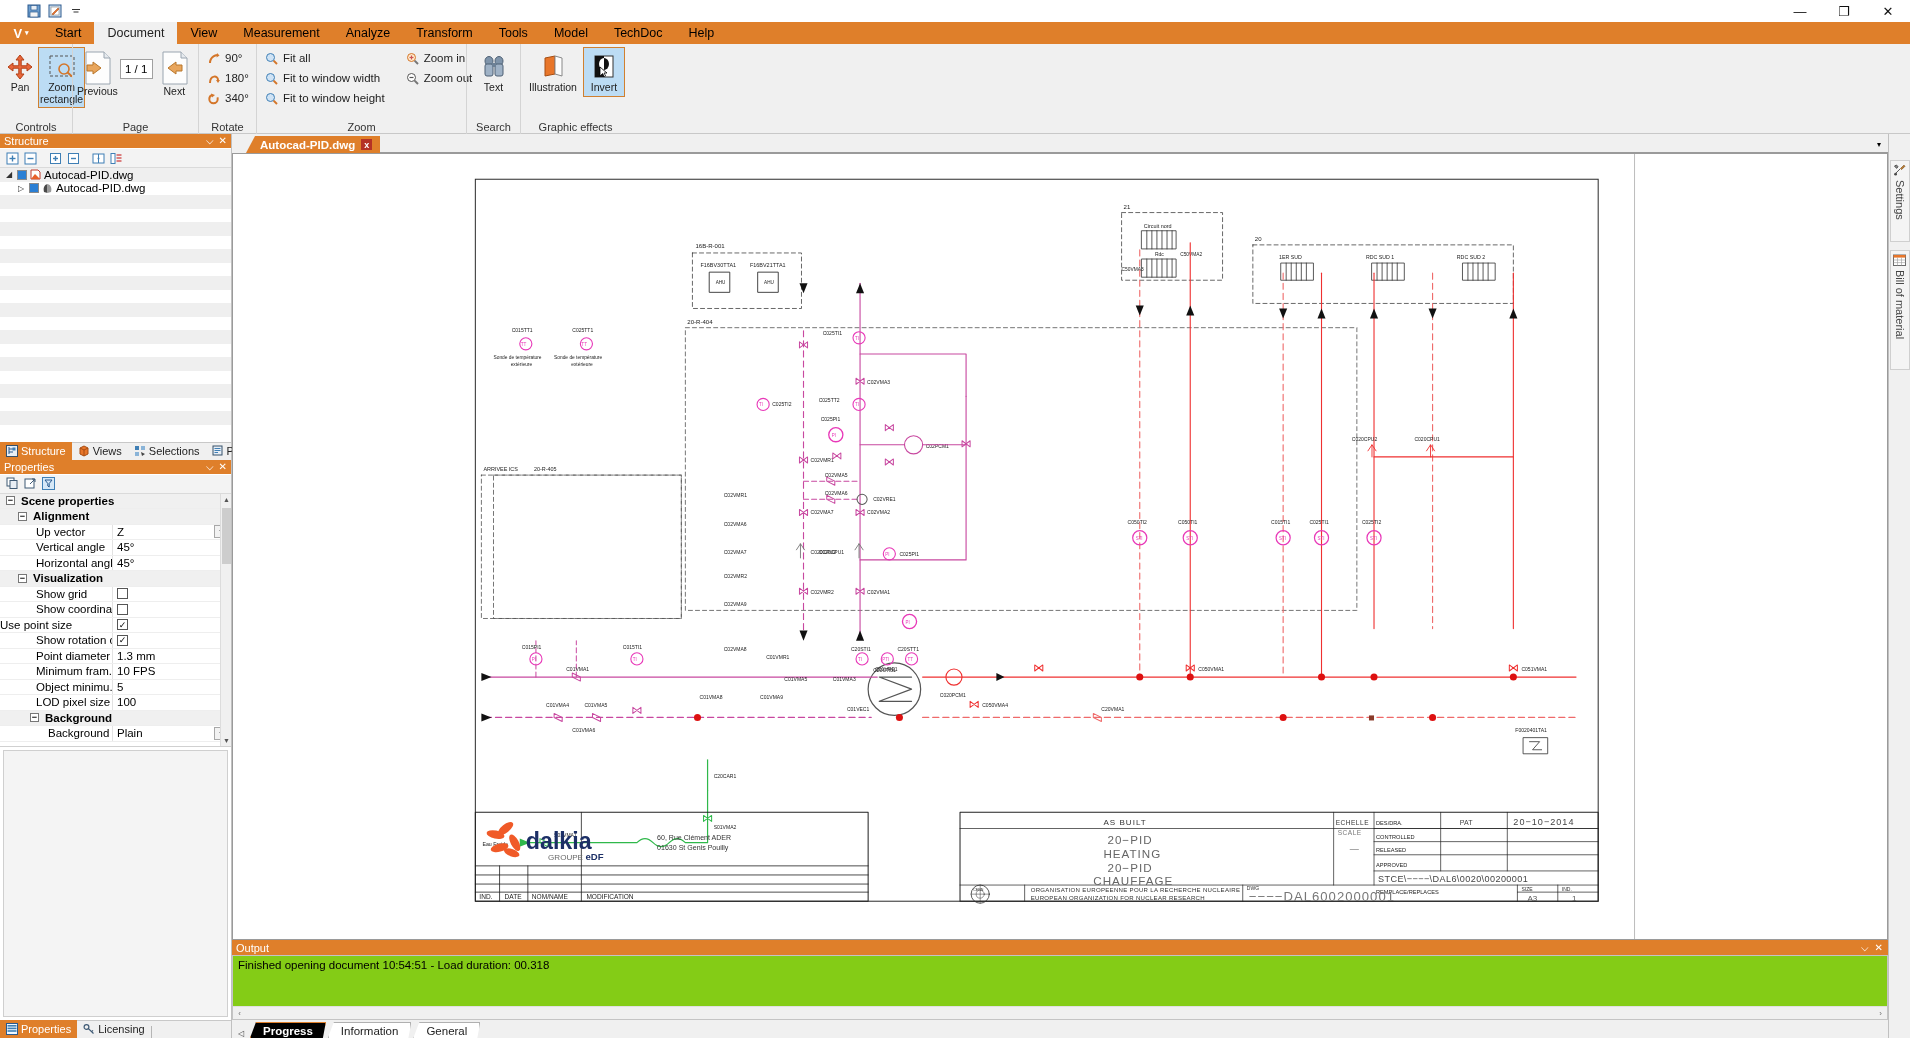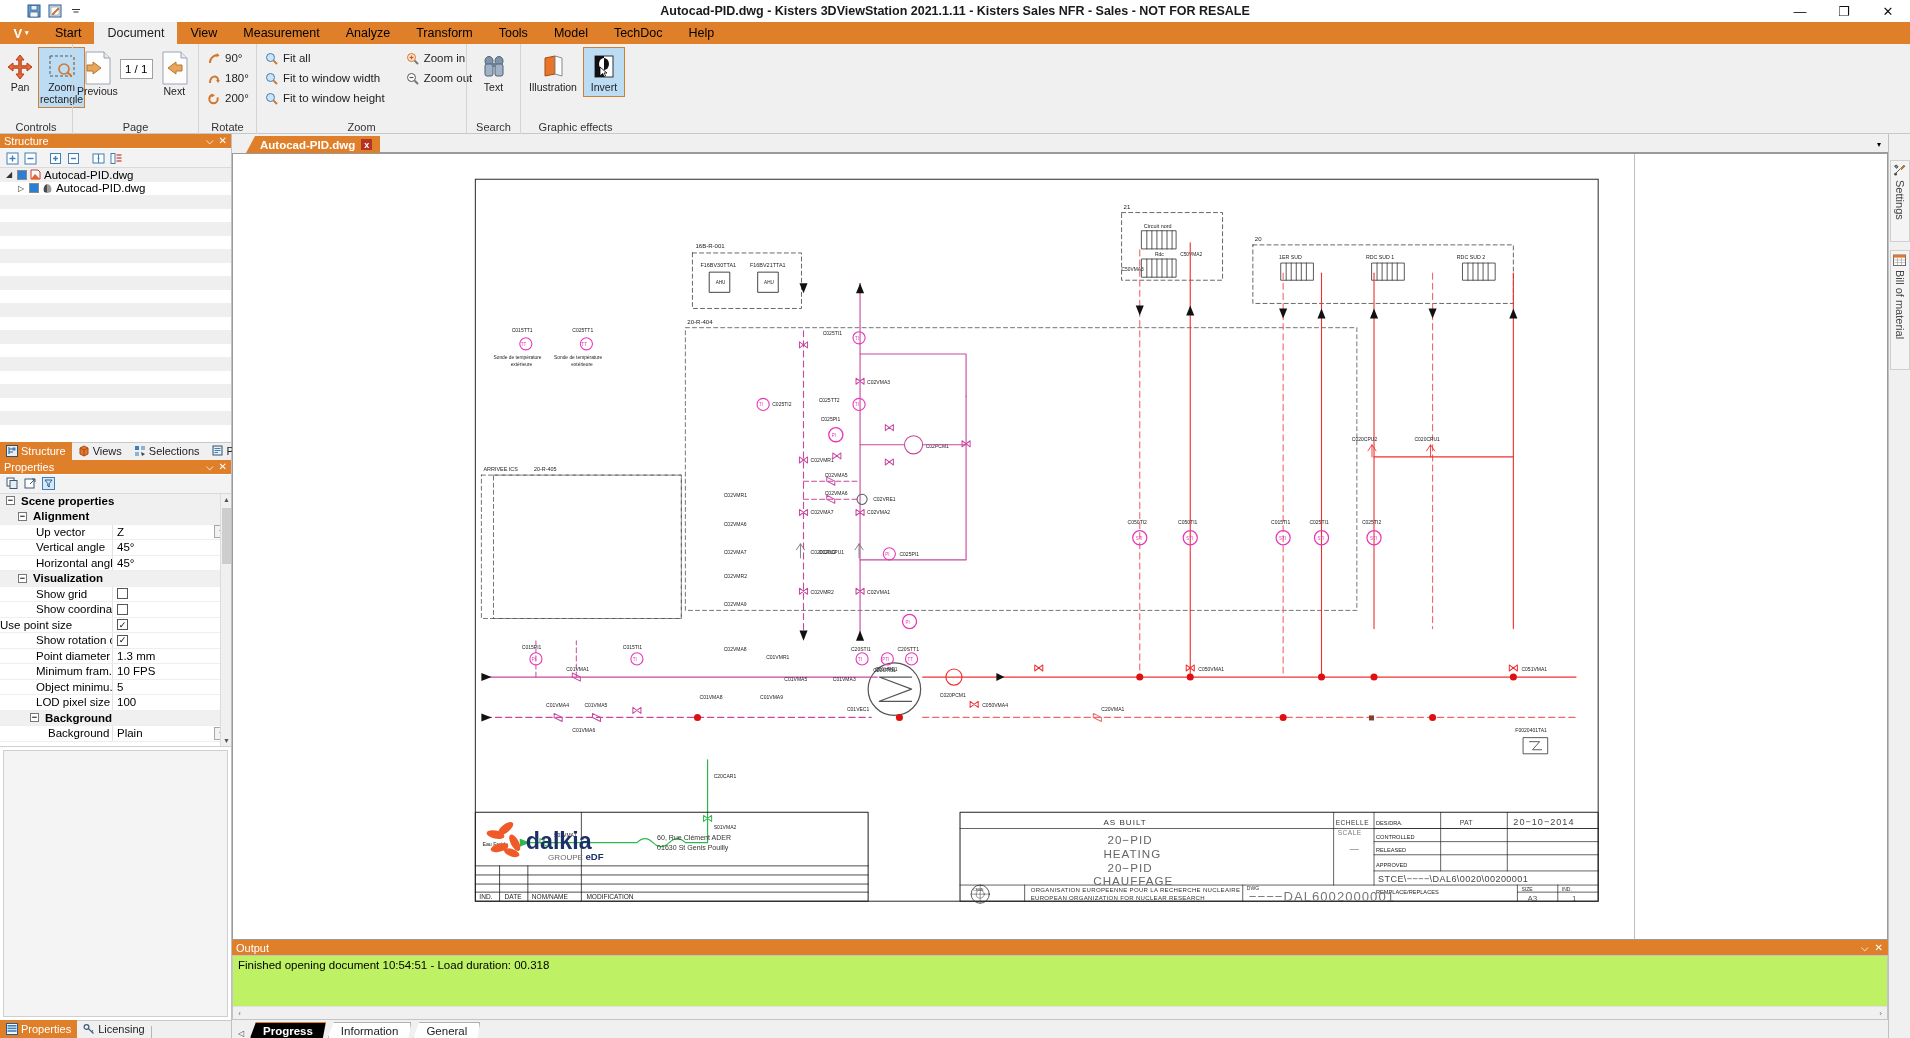--- a/index.html
+++ b/index.html
@@ -114,21 +114,21 @@
   .doctabs-rest { flex:1; border-bottom:1px solid #9a9a9a; height:17px; }
   .doctabs-caret { width:18px; height:17px; display:flex; align-items:center; justify-content:center; font-size:8px; border-bottom:1px solid #9a9a9a; }
 
   .canvaswrap { flex:1; background:#ffffff; border:1px solid #9a9a9a; margin:0 0 0 0; position:relative; overflow:hidden; }
   .canvas { position:absolute; inset:0; background:#fff; }
 
   
   .output { height:98px; flex:none; display:flex; flex-direction:column; background:#f0f0f0; }
   .out-title { height:15px; background:#df7f2a; color:#fff; font-size:11px; display:flex; align-items:center; padding-left:4px; }
   .out-title .ptools { margin-left:auto; display:flex; gap:6px; padding-right:5px; font-size:10px; }
-  .out-body { flex:1; background:#bef264; border:1px solid #c4c4c4; font-size:11.5px; padding:3px 5px; position:relative;}
+  .out-body { flex:1; background:#84cc16; border:1px solid #c4c4c4; font-size:11.5px; padding:3px 5px; position:relative;}
   .out-hscroll { position:absolute; left:0; right:0; bottom:0; height:13px; background:#f0f0f0; border-top:1px solid #e0e0e0; display:flex; align-items:center;}
   .out-hscroll .a { width:13px; text-align:center; font-size:8px; color:#707070; }
   .out-hscroll .a.right { margin-left:auto; }
   .out-tabs { height:18px; display:flex; align-items:flex-end; gap:2px; padding-left:2px; }
   .otab { height:16px; padding:0 12px; font-size:11.5px; display:flex; align-items:center; border:1px solid #b0b0b0; border-bottom:none; background:#fff; color:#222;
           border-radius:0; clip-path: polygon(6px 0, 100% 0, calc(100% - 3px) 100%, 0 100%); }
   .otab.active { background:#000000; color:#fff; border-color:#df7f2a; font-weight:bold; }
   .otab-left { width:14px; display:flex; align-items:center; justify-content:center; font-size:8px; color:#444;}
 
   
@@ -168,21 +168,20 @@
           <path d="M4 10 L10 4 L11 5 L5 11 Z" fill="#e76f2a" stroke="#9c4a16" stroke-width=".5"></path>
         </svg>
       </span>
       <span class="qat-btn">
         <svg width="10" height="10" viewBox="0 0 10 10">
           <rect x="1" y="3" width="8" height="1" fill="#333"></rect>
           <rect x="2.5" y="5.5" width="5" height="1" fill="#333"></rect>
         </svg>
       </span>
     </div>
-    <div class="title-text">Autocad-PID.dwg - Kisters 3DViewStation 2021.1.11 - Kisters Sales NFR - Sales - NOT FOR RESALE</div>
     <div class="wincontrols">
       <div class="wc">—</div>
       <div class="wc">❐</div>
       <div class="wc close">✕</div>
     </div>
   </div>
 
   <div class="ribbon-tabs">
     <div class="vtab">
       <span class="vletter">V</span>
@@ -275,21 +274,21 @@
           </span>
           <span>180°</span>
         </div>
         <div class="smallrow">
           <span class="ico">
             <svg width="13" height="13" viewBox="0 0 13 13">
                 <circle cx="6.5" cy="7" r="4.2" fill="none" stroke="#d4762a" stroke-width="2" stroke-dasharray="18,6"></circle>
                 <path d="M4 1.5 L8 3 L5 5.5 Z" fill="#d4762a"></path>
               </svg>
           </span>
-          <span>200°</span>
+          <span>340°</span>
         </div>
       </div>
       <div class="rgroup-label">Rotate</div>
     </div>
 
     <div class="rgroup" style="width:210px">
       <div class="rgroup-body" style="padding-top:4px">
         <div style="display:flex; flex-direction:column;">
           <div class="smallrow">
             <span class="ico">

